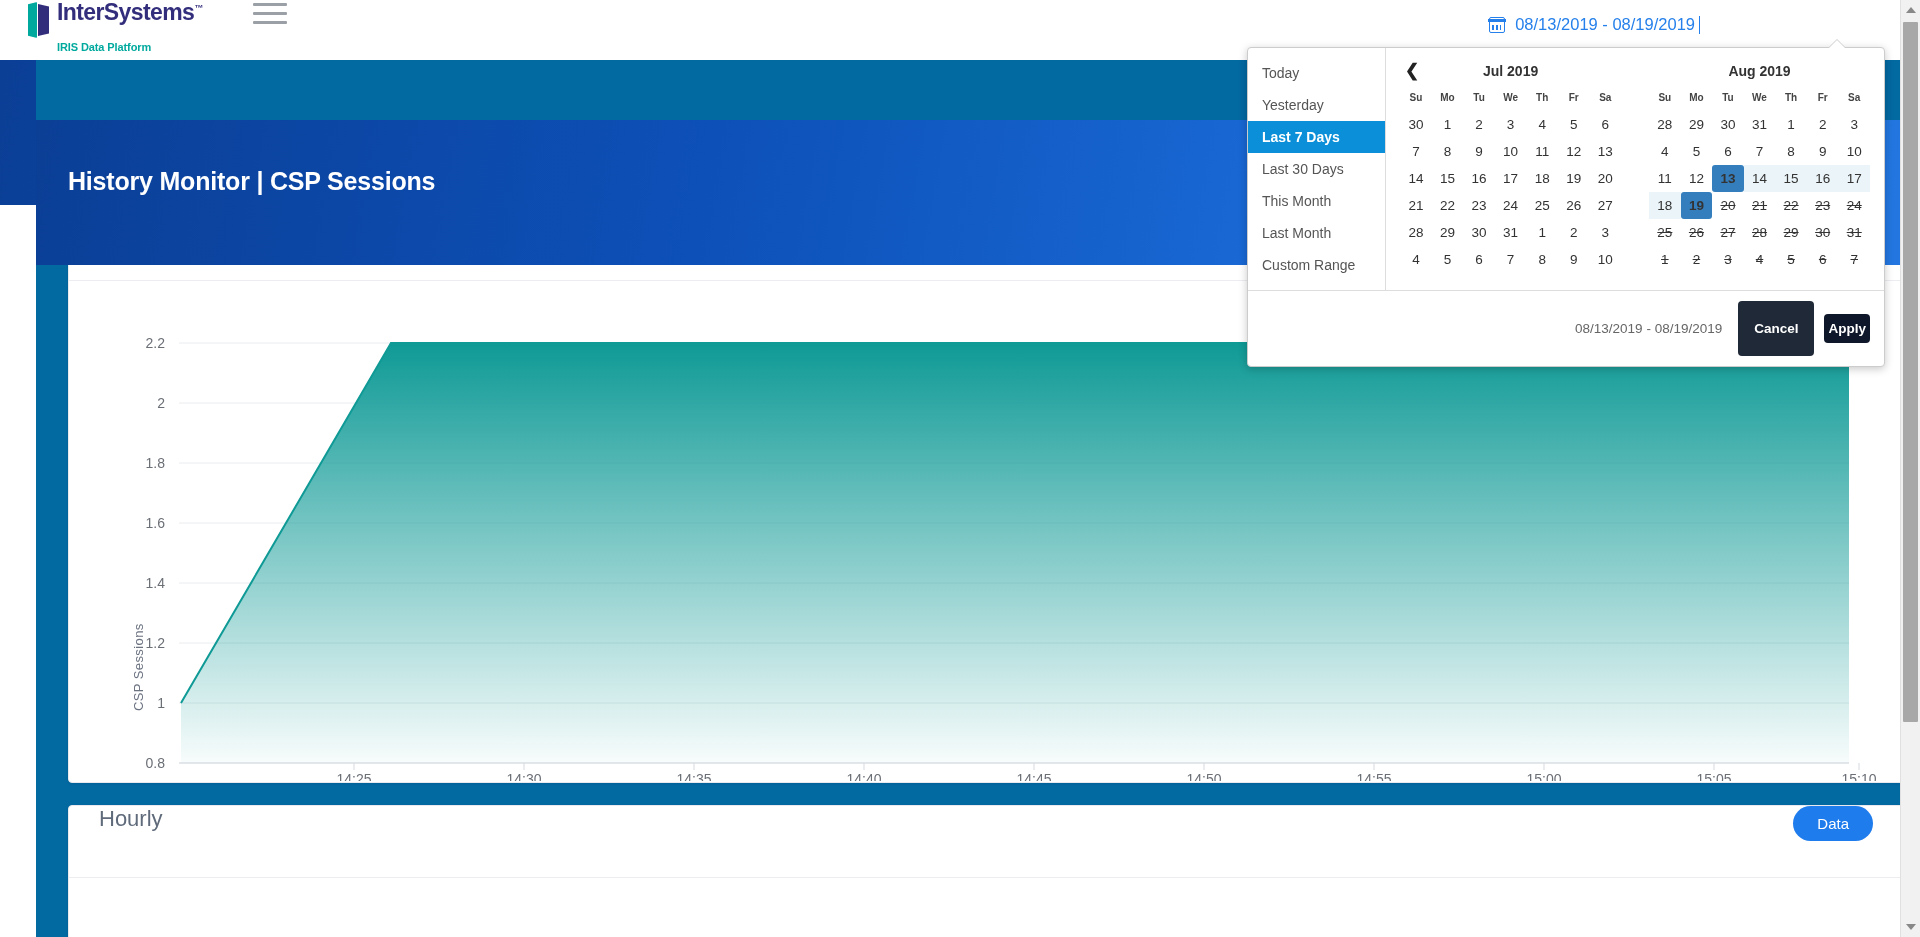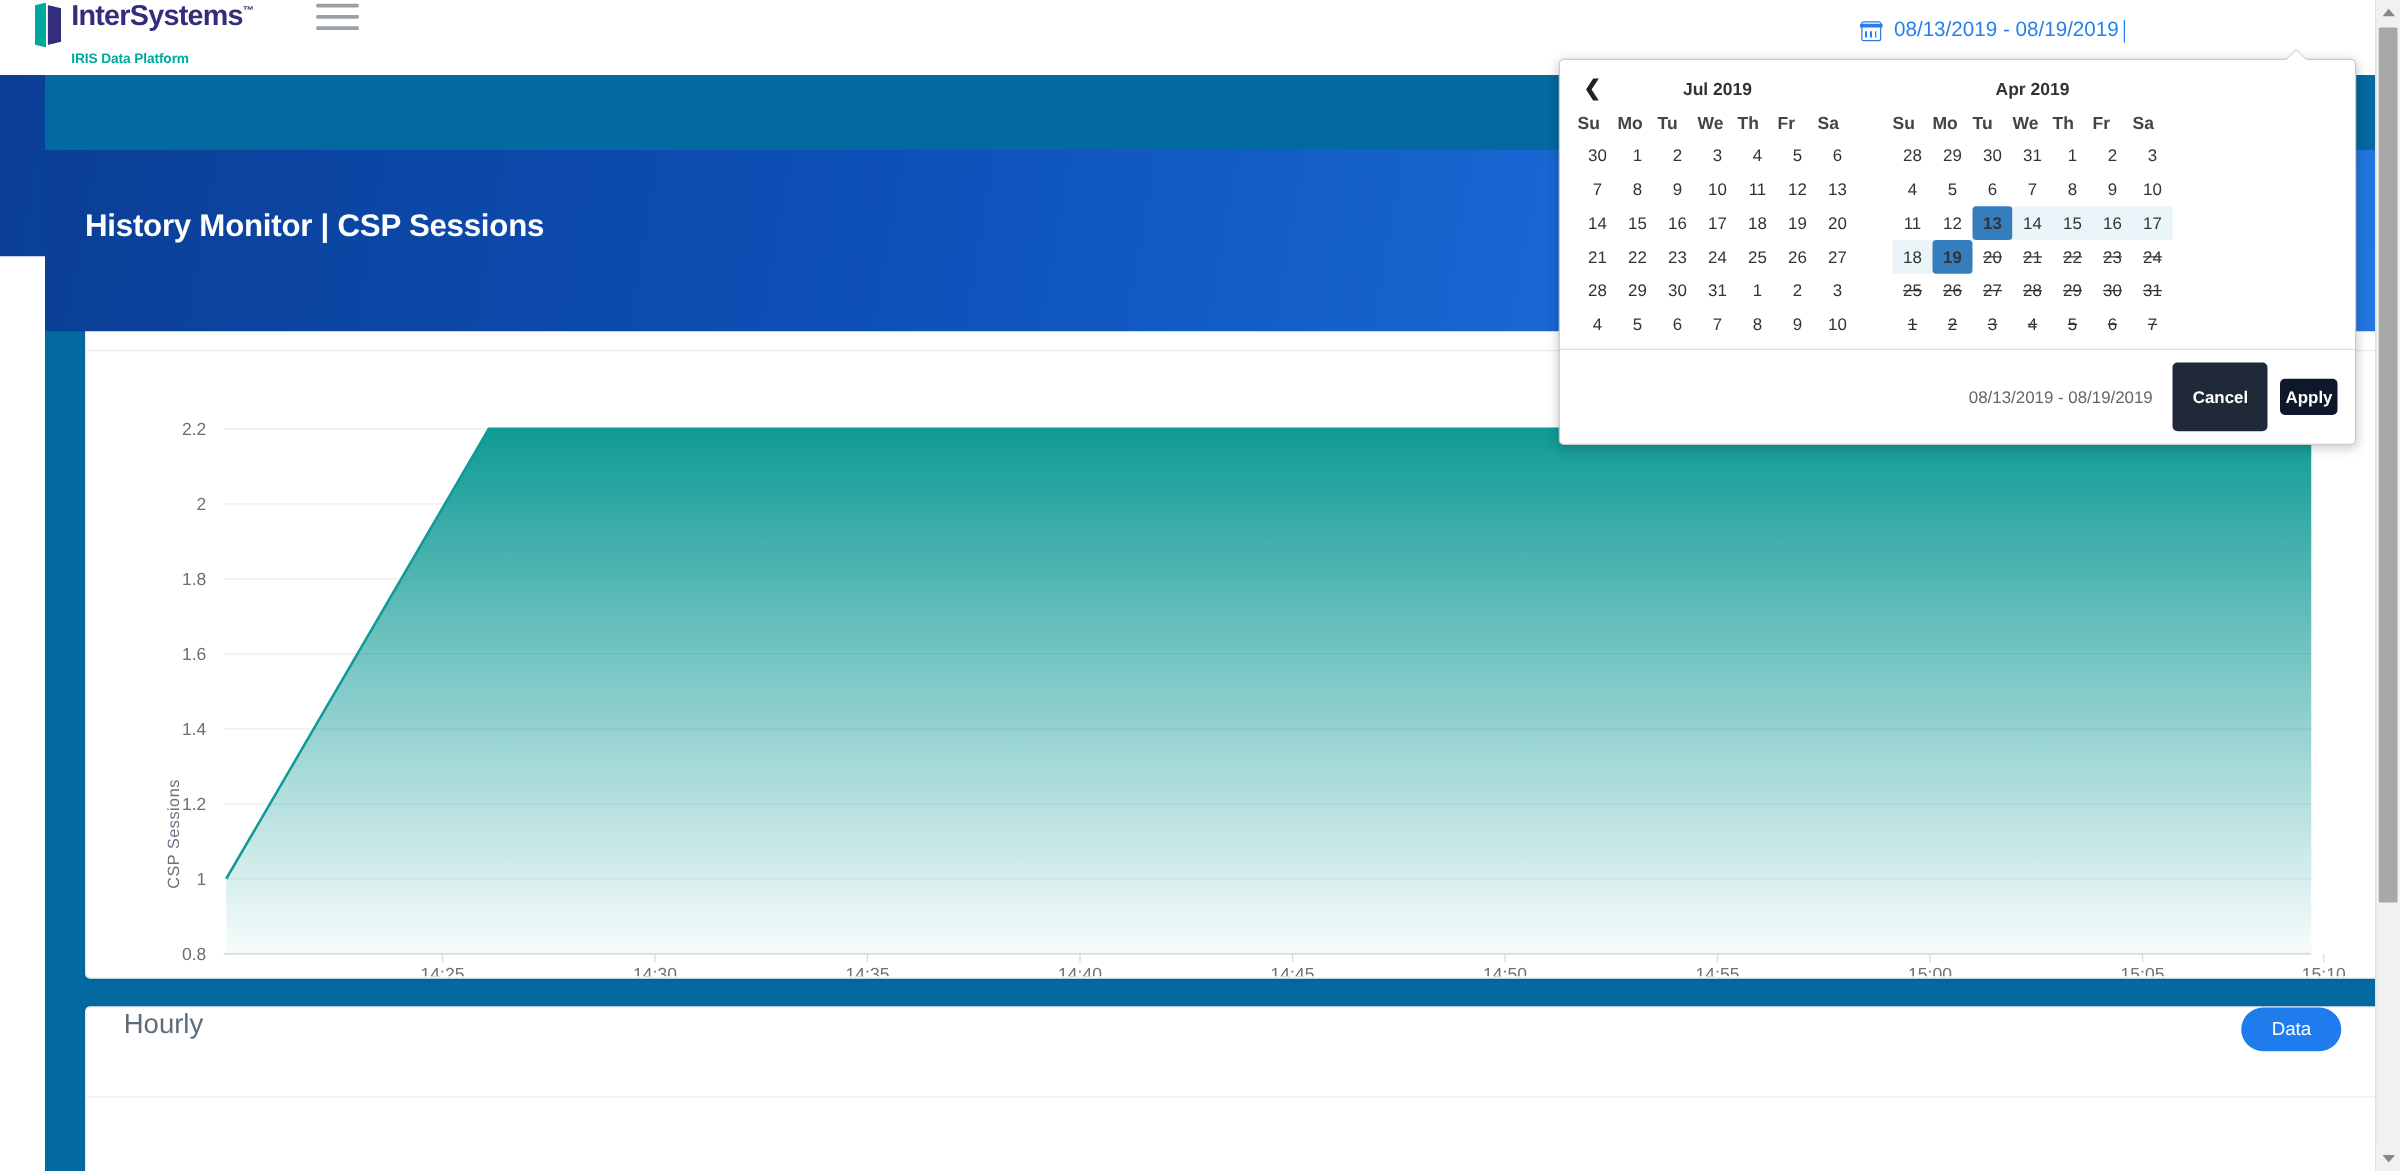--- a/index.html
+++ b/index.html
@@ -149,21 +149,21 @@
   .cal-title {
     text-align: center; font-size: 14px; font-weight: bold; color: #333;
     height: 26px; line-height: 26px; position: relative;
   }
   .prev-arrow {
     position: absolute; left: 2px; top: 3px; width: 20px; height: 20px; cursor: pointer;
     color: #222; font-size: 17px; line-height: 19px; text-align: center; font-weight: bold;
   }
   table.cal { border-collapse: collapse; }
   table.cal th {
-    width: 32px; height: 27px; font-size: 14px; font-weight: bold; color: #444; text-align: left;
+    width: 32px; height: 27px; font-size: 10px; font-weight: bold; color: #444; text-align: center;
   }
   table.cal td {
     width: 32px; height: 27px; font-size: 13.5px; color: #333; text-align: center;
     cursor: pointer;
   }
   td.off { color: #b4b4b4; }
   td.in-range { background: #ebf4f8; }
   td.active-day { background: #357ebd; color: #fff; font-weight: bold; border-radius: 3px; }
   td.disabled { color: #b4b4b4; text-decoration: line-through; cursor: default; }
 
@@ -320,20 +320,29 @@
 
     <div class="daterange-field">
       <div class="cal-icon"></div>
       <span>08/13/2019 - 08/19/2019</span>
       <div class="dr-caret"></div>
     </div>
   </div>
 
   <div class="drp">
     <div class="drp-body">
+      <div class="ranges">
+        <div class="range-item">Today</div>
+        <div class="range-item">Yesterday</div>
+        <div class="range-item active">Last 7 Days</div>
+        <div class="range-item">Last 30 Days</div>
+        <div class="range-item">This Month</div>
+        <div class="range-item">Last Month</div>
+        <div class="range-item">Custom Range</div>
+      </div>
 
       <div class="cal-col">
         <div class="cal-title">
           <div class="prev-arrow">❮</div>
           <span>Jul 2019</span>
         </div>
         <table class="cal">
           <thead>
               <tr>
             <th>Su</th>
@@ -399,21 +408,21 @@
                 <td class="off">8</td>
                 <td class="off">9</td>
                 <td class="off">10</td>
               </tr>
             </tbody>
         </table>
       </div>
 
       <div class="cal-col">
         <div class="cal-title">
-          <span>Apr 2019</span>
+          <span>Aug 2019</span>
         </div>
         <table class="cal">
           <thead>
               <tr>
             <th>Su</th>
             <th>Mo</th>
             <th>Tu</th>
             <th>We</th>
             <th>Th</th>
             <th>Fr</th>

